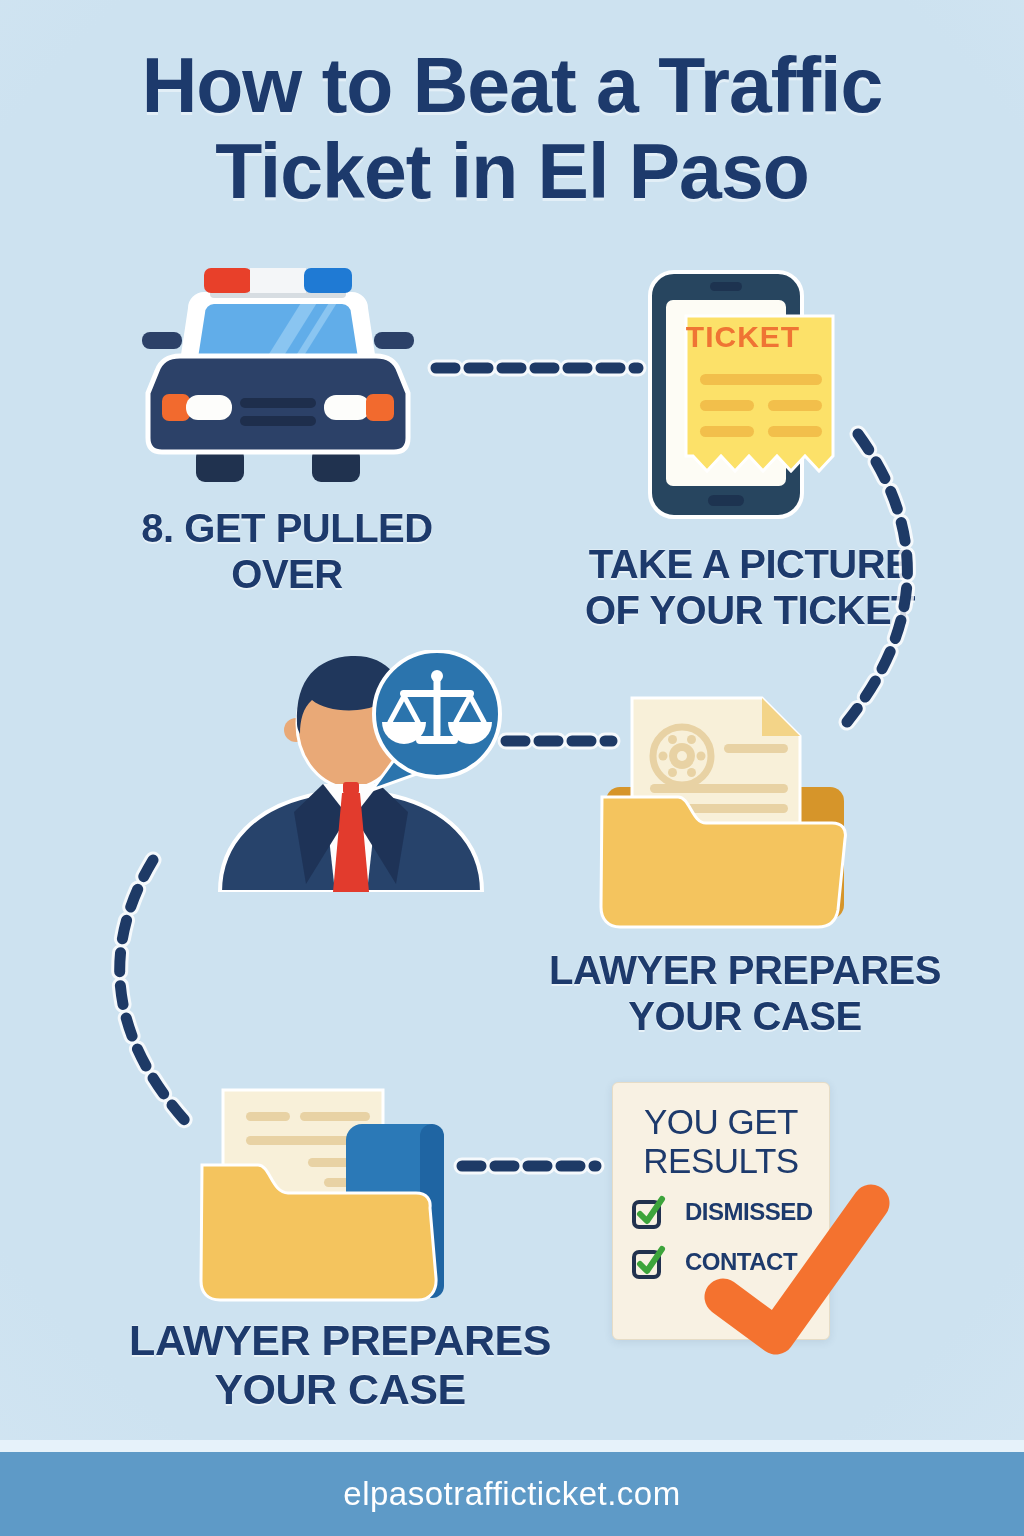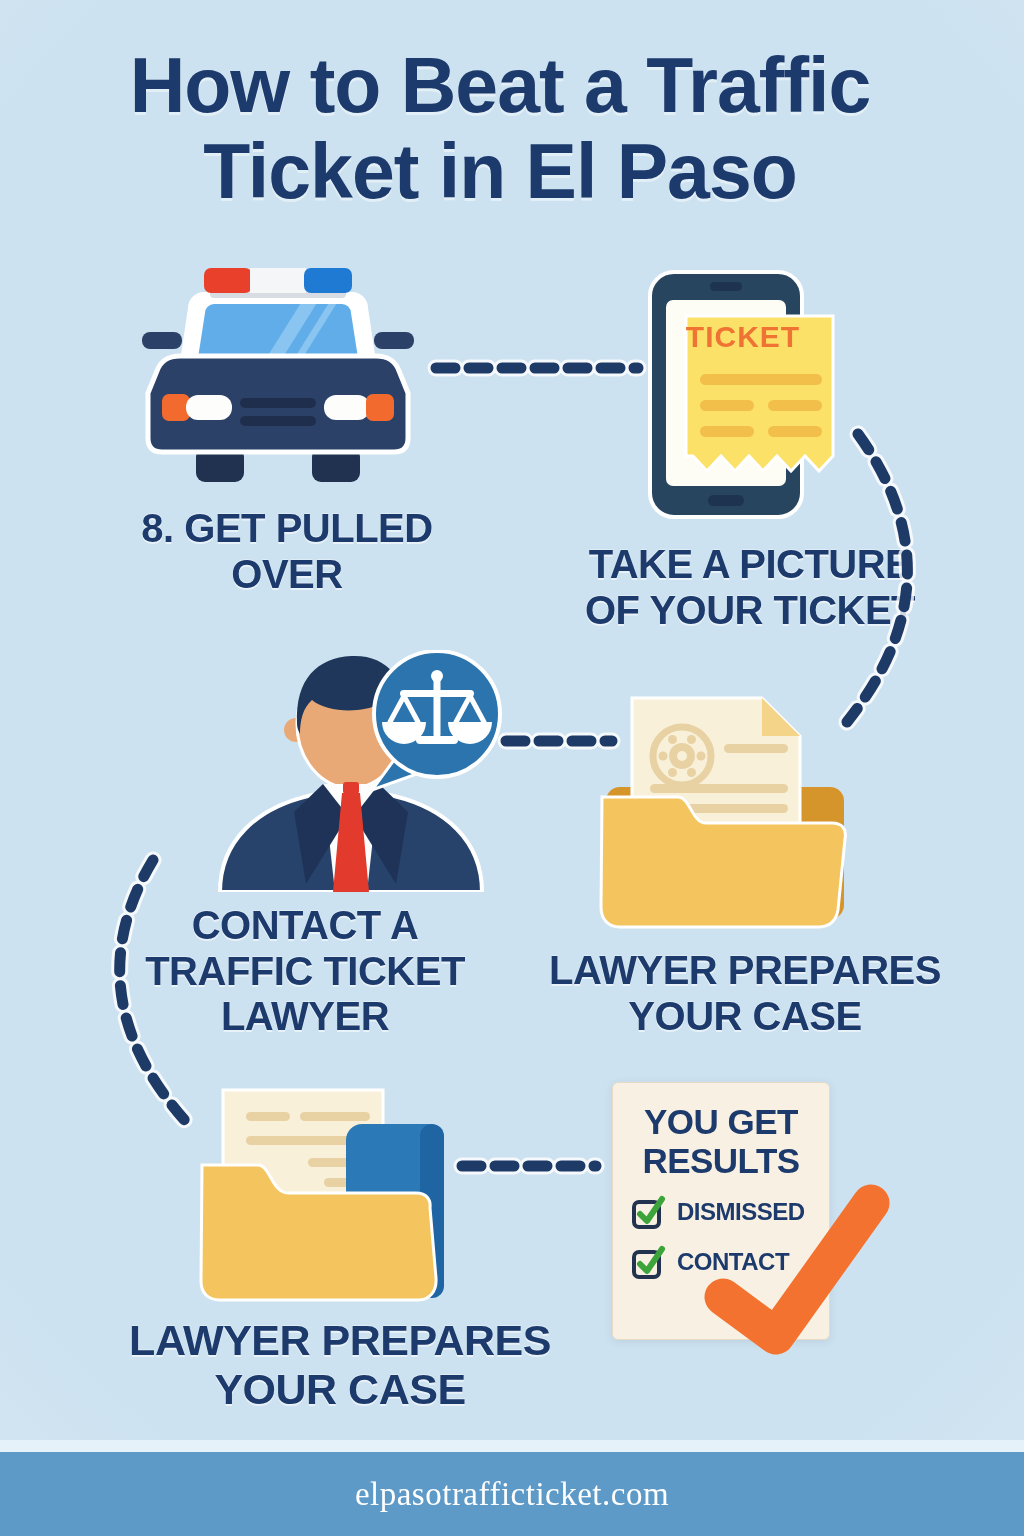--- a/index.html
+++ b/index.html
@@ -2,21 +2,21 @@
 <html><head>
 <meta charset="utf-8">
 <style>
   html,body{margin:0;padding:0;background:#9db8cc;}
   .page{
     position:relative;width:1024px;height:1536px;overflow:hidden;
     background:radial-gradient(120% 100% at 50% 45%, #cde2f0 55%, #ddecf7 100%);
     font-family:"Liberation Sans",sans-serif;
   }
   .title{
-    position:absolute;top:42px;left:40px;width:920px;margin:0;
+    position:absolute;top:42px;left:52px;width:920px;margin:0;
     text-align:center;font-size:77px;font-weight:800;letter-spacing:-1px;
     line-height:1.12;color:#1d3a6c;
     text-shadow:0 3px 0 rgba(255,255,255,0.45);
   }
   .step-label{
     position:absolute;color:#1d3a6c;font-weight:800;text-align:center;
     font-size:40px;line-height:1.14;letter-spacing:-0.5px;
     text-shadow:0 2px 0 rgba(255,255,255,0.55), 0 -1px 0 rgba(255,255,255,0.35);
   }
   .lbl-pulled{left:127px;top:506px;width:320px;}
@@ -36,38 +36,38 @@
   .bubble{left:366px;top:650px;width:142px;height:142px;z-index:3;}
   .folder1{left:592px;top:692px;width:260px;height:240px;}
   .folder2{left:198px;top:1088px;width:250px;height:215px;}
   .results-card{
     position:absolute;left:612px;top:1082px;width:216px;height:256px;z-index:2;
     background:#f8f1e3;border-radius:6px;border:1px solid #e6dcc6;
     box-shadow:0 2px 8px rgba(40,60,90,0.10);
   }
   .results-title{
     margin:20px auto 0 auto;width:170px;text-align:center;
-    font-size:35px;font-weight:700;line-height:1.1;color:#1d3a6c;letter-spacing:-0.5px;
-  }
-  .check-row{display:flex;align-items:center;gap:10px;margin:14px 0 0 18px;}
+    font-size:35px;font-weight:400;line-height:1.1;color:#1d3a6c;letter-spacing:-0.5px;
+  }
+  .check-row{display:flex;align-items:center;gap:18px;margin:14px 0 0 18px;}
   .check-row:first-of-type{margin-top:18px;}
   .checkbox{width:36px;height:36px;flex:0 0 auto;}
   .check-label{font-size:24px;font-weight:800;color:#1d3a6c;letter-spacing:-0.5px;}
   .overlay{position:absolute;inset:0;width:1024px;height:1536px;z-index:6;pointer-events:none;}
   .halo{fill:none;stroke:rgba(255,255,255,0.8);stroke-width:17;stroke-linecap:round;stroke-dasharray:19 14;}
   .dash{fill:none;stroke:#1e3a66;stroke-width:11;stroke-linecap:round;stroke-dasharray:19 14;}
   .bigcheck{fill:none;stroke:#f4722f;stroke-width:37;stroke-linecap:round;stroke-linejoin:round;}
   .footer-strip{position:absolute;left:0;top:1440px;width:1024px;height:12px;background:#e6f2fa;}
   .footer-band{
     position:absolute;left:0;top:1452px;width:1024px;height:84px;background:#5e9ac7;
     display:flex;align-items:center;justify-content:center;
   }
   .footer-band span{
     color:#ffffff;font-size:33px;letter-spacing:0.5px;
-    font-family:Liberation Serif, serif;
+    font-family:Liberation Sans, sans-serif;
   }
 </style>
 </head>
 <body>
 
 <div class="page">
 
   <h1 class="title">How to Beat a Traffic Ticket in El Paso</h1>
 
   <div class="icon car">
@@ -197,21 +197,20 @@
       <svg class="checkbox" viewBox="0 0 36 36">
         <rect x="3" y="8" width="25" height="25" rx="5" fill="none" stroke="#22324f" stroke-width="4"></rect>
         <path d="M9,20 L16,27 L31,5" fill="none" stroke="#3da43c" stroke-width="6" stroke-linecap="round" stroke-linejoin="round"></path>
       </svg>
       <span class="check-label">CONTACT</span>
     </div>
   </div>
 
   <div class="step-label lbl-pulled">8. GET PULLED OVER</div>
   <div class="step-label lbl-picture">TAKE A PICTURE OF YOUR TICKET</div>
-  <div class="step-label lbl-contact">CONTACT A TRAFFIC TICKET LAWYER</div>
   <div class="step-label lbl-prepare1">LAWYER PREPARES YOUR CASE</div>
   <div class="step-label lbl-prepare2">LAWYER PREPARES YOUR CASE</div>
 
   <svg class="overlay" viewBox="0 0 1024 1536">
     <g>
       <path class="halo" d="M436,368 H638"></path>
       <path class="dash" d="M436,368 H638"></path>
     </g>
     <g>
       <path class="halo" d="M858,434 Q962,578 847,722"></path>

